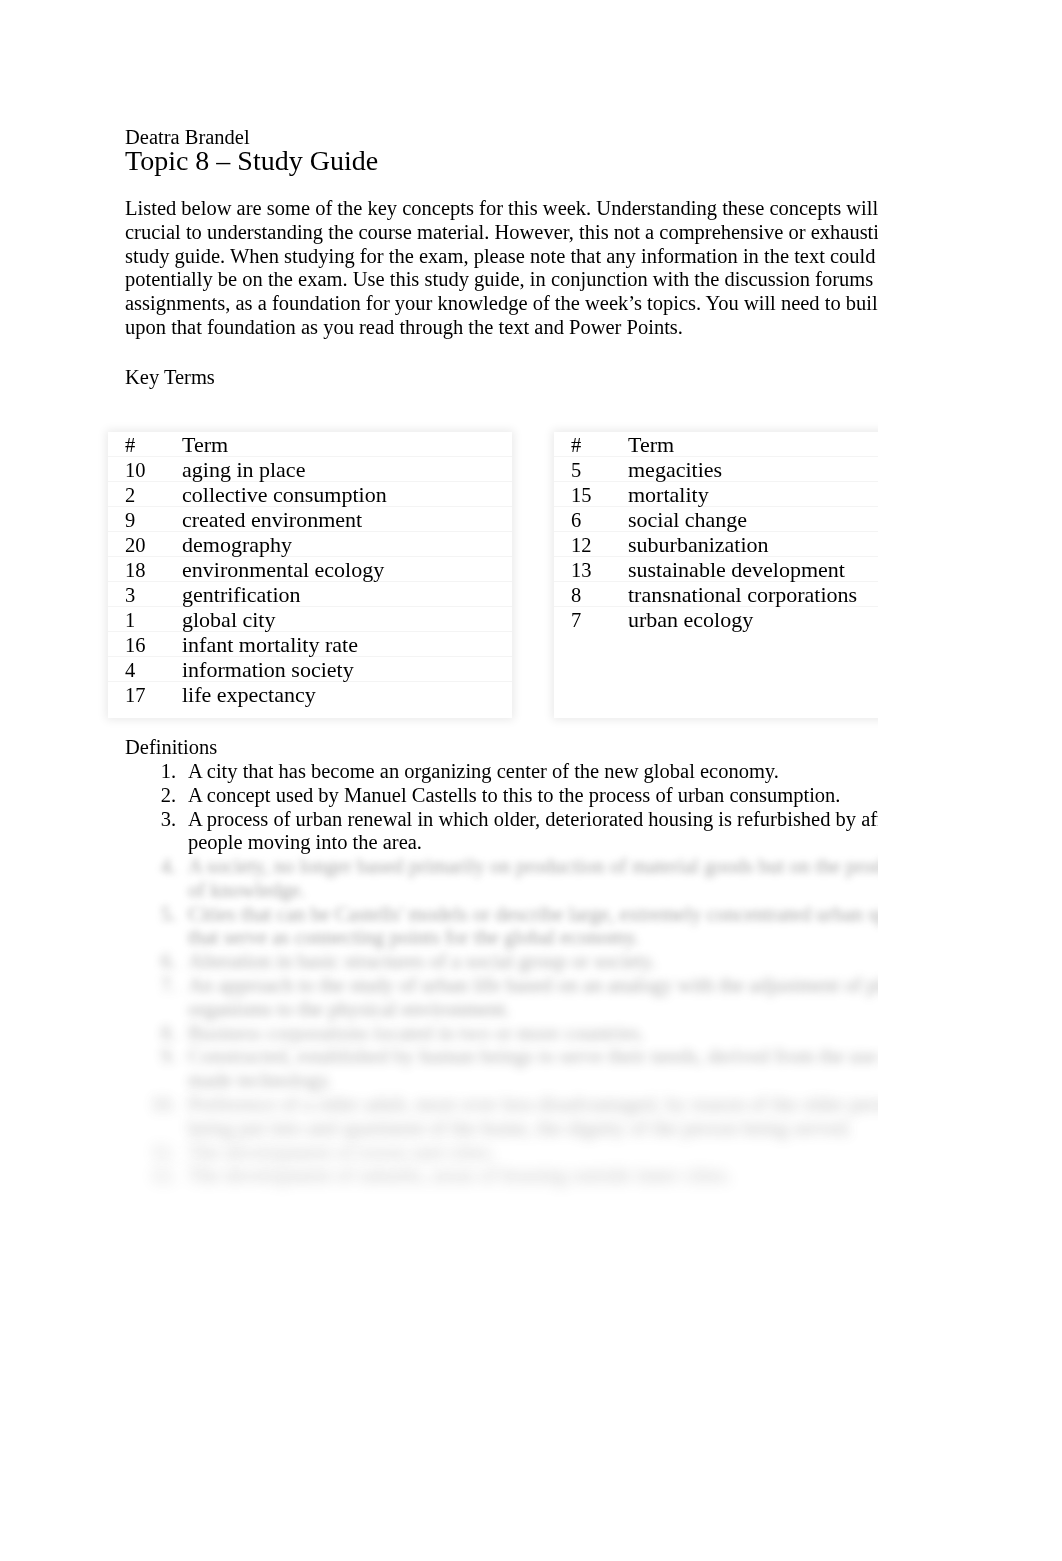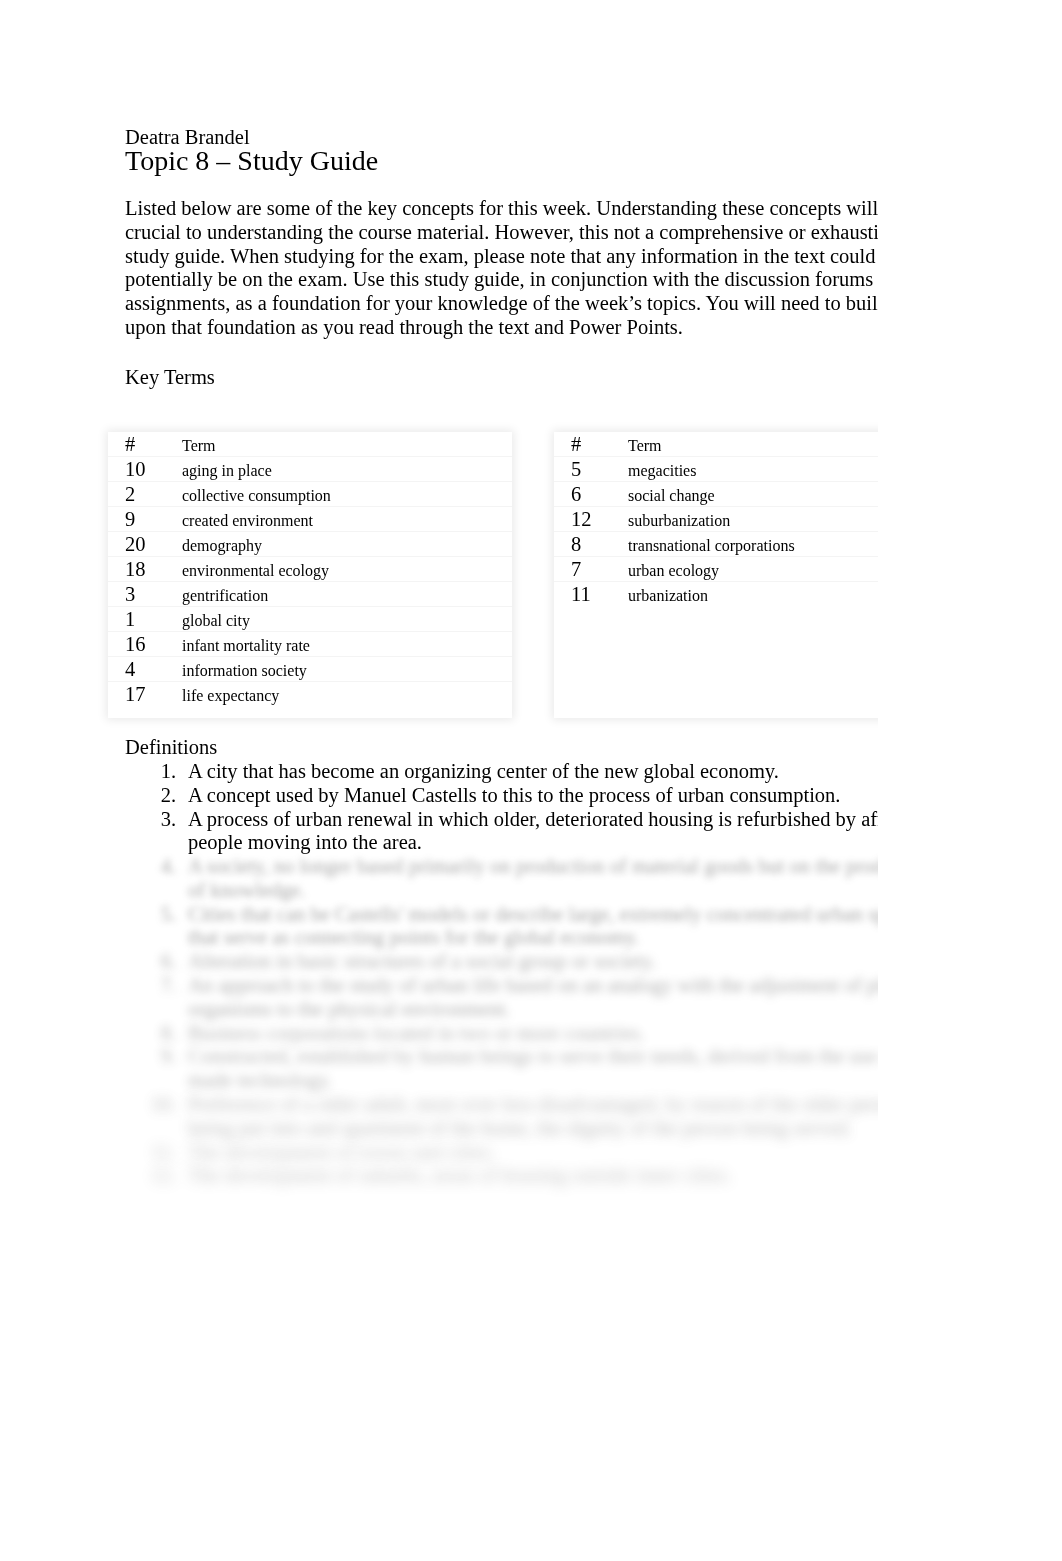--- a/index.html
+++ b/index.html
@@ -94,21 +94,21 @@
     padding-left: 17px;
   }
   .term-row:last-child { border-bottom: none; }
   .term-num {
     width: 57px;
     flex: 0 0 57px;
     font-size: 20.5px;
     line-height: 25px;
   }
   .term-name {
-    font-size: 16px;
+    font-size: 22px;
     line-height: 25px;
     white-space: nowrap;
     font-family: Liberation Serif, serif;
   }
 
   
   .def-heading {
     position: absolute;
     left: 125px;
     top: 735px;
@@ -229,38 +229,42 @@
     <div class="term-table right">
       <div class="term-row">
         <span class="term-num">#</span>
         <span class="term-name">Term</span>
       </div>
       <div class="term-row">
         <span class="term-num">5</span>
         <span class="term-name">megacities</span>
       </div>
       <div class="term-row">
+        <span class="term-num">15</span>
+        <span class="term-name">mortality</span>
+      </div>
+      <div class="term-row">
         <span class="term-num">6</span>
         <span class="term-name">social change</span>
       </div>
       <div class="term-row">
         <span class="term-num">12</span>
         <span class="term-name">suburbanization</span>
       </div>
       <div class="term-row">
+        <span class="term-num">13</span>
+        <span class="term-name">sustainable development</span>
+      </div>
+      <div class="term-row">
         <span class="term-num">8</span>
         <span class="term-name">transnational corporations</span>
       </div>
       <div class="term-row">
         <span class="term-num">7</span>
         <span class="term-name">urban ecology</span>
-      </div>
-      <div class="term-row">
-        <span class="term-num">11</span>
-        <span class="term-name">urbanization</span>
       </div>
     </div>
 
   </div>
 
   <div class="def-heading">Definitions</div>
 
   <div class="def-list">
     <div class="def-item">
       <span class="def-marker">1.</span>

